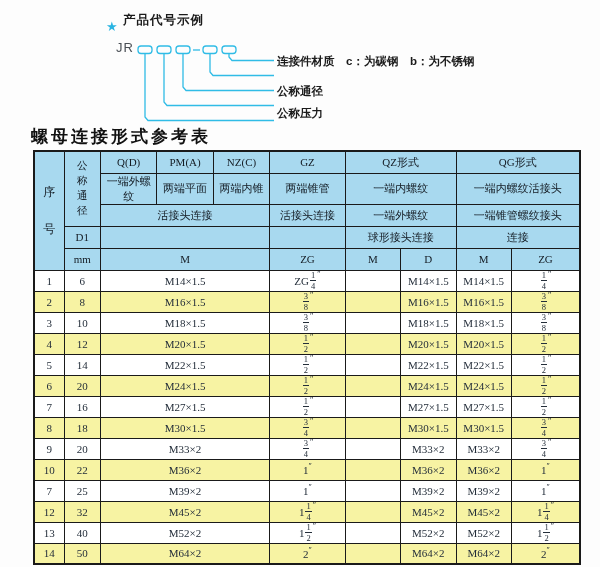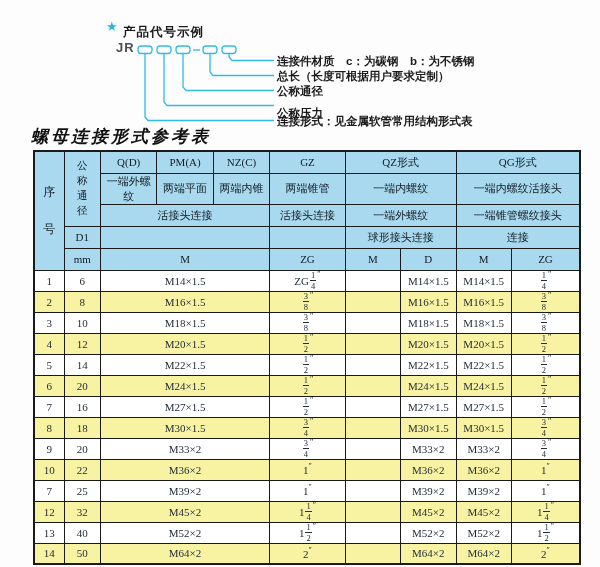--- a/index.html
+++ b/index.html
@@ -6,27 +6,27 @@
   html,body { background:#ffffff; }
   .page {
     position:relative; width:600px; height:567px;
     background:#fdfdfd; overflow:hidden;
     font-family:"Liberation Sans", sans-serif;
     color:#1f2933;
   }
   
   .diag-svg { position:absolute; left:0; top:0; width:600px; height:135px; }
   .star { position:absolute; left:106px; top:20px; font-size:13px; color:#2ab4e2; line-height:14px; }
-  .diag-title { position:absolute; left:123px; top:24px; font-size:12.5px; font-weight:bold; color:#1b1b1b; letter-spacing:1px; }
-  .code-prefix { position:absolute; left:116px; top:40px; font-size:13px; font-weight:700; color:#4a4f55; letter-spacing:1px; }
+  .diag-title { position:absolute; left:123px; top:12px; font-size:12.5px; font-weight:bold; color:#1b1b1b; letter-spacing:1px; }
+  .code-prefix { position:absolute; left:116px; top:40px; font-size:13px; font-weight:400; color:#4a4f55; letter-spacing:1px; }
   .diag-label { position:absolute; left:277px; height:15px; font-size:11.5px; font-weight:600; color:#1b1b1b; white-space:nowrap; line-height:15px; }
   
   .table-title {
     position:absolute; left:31px; top:125px;
-    font-family:"Liberation Serif", serif; font-style:italic; font-weight:bold;
+    font-family:"Liberation Serif", serif; font-weight:bold;
     font-size:17px; color:#111; letter-spacing:3px;
   }
   
   .ref-table {
     position:absolute; left:33px; top:150px; width:548px;
     border-collapse:collapse; table-layout:fixed;
     font-family:"Liberation Serif", serif;
     border:2px solid #1a1a1a;
   }
   .ref-table th, .ref-table td {
@@ -71,24 +71,22 @@
       <polyline points="164,53.5 164,102 167,105.5 274,105.5"></polyline>
       <polyline points="145,53.5 145,117 148,120.5 274,120.5"></polyline>
     </g>
   </svg>
 
   <span class="star">★</span>
   <span class="diag-title">产品代号示例</span>
   <span class="code-prefix">JR</span>
 
   <div class="diag-label" style="top:54px;">连接件材质　c：为碳钢　b：为不锈钢</div>
-  <div class="diag-label" style="top:69px;">总长（长度可根据用户要求定制）</div>
   <div class="diag-label" style="top:84px;">公称通径</div>
   <div class="diag-label" style="top:106px;">公称压力</div>
-  <div class="diag-label" style="top:114px;">连接形式：见金属软管常用结构形式表</div>
 
   <div class="table-title">螺母连接形式参考表</div>
 
   <table class="ref-table">
     <colgroup>
       <col style="width:30px">
         <col style="width:36px">
       <col style="width:56px">
         <col style="width:56px">
         <col style="width:56px">

